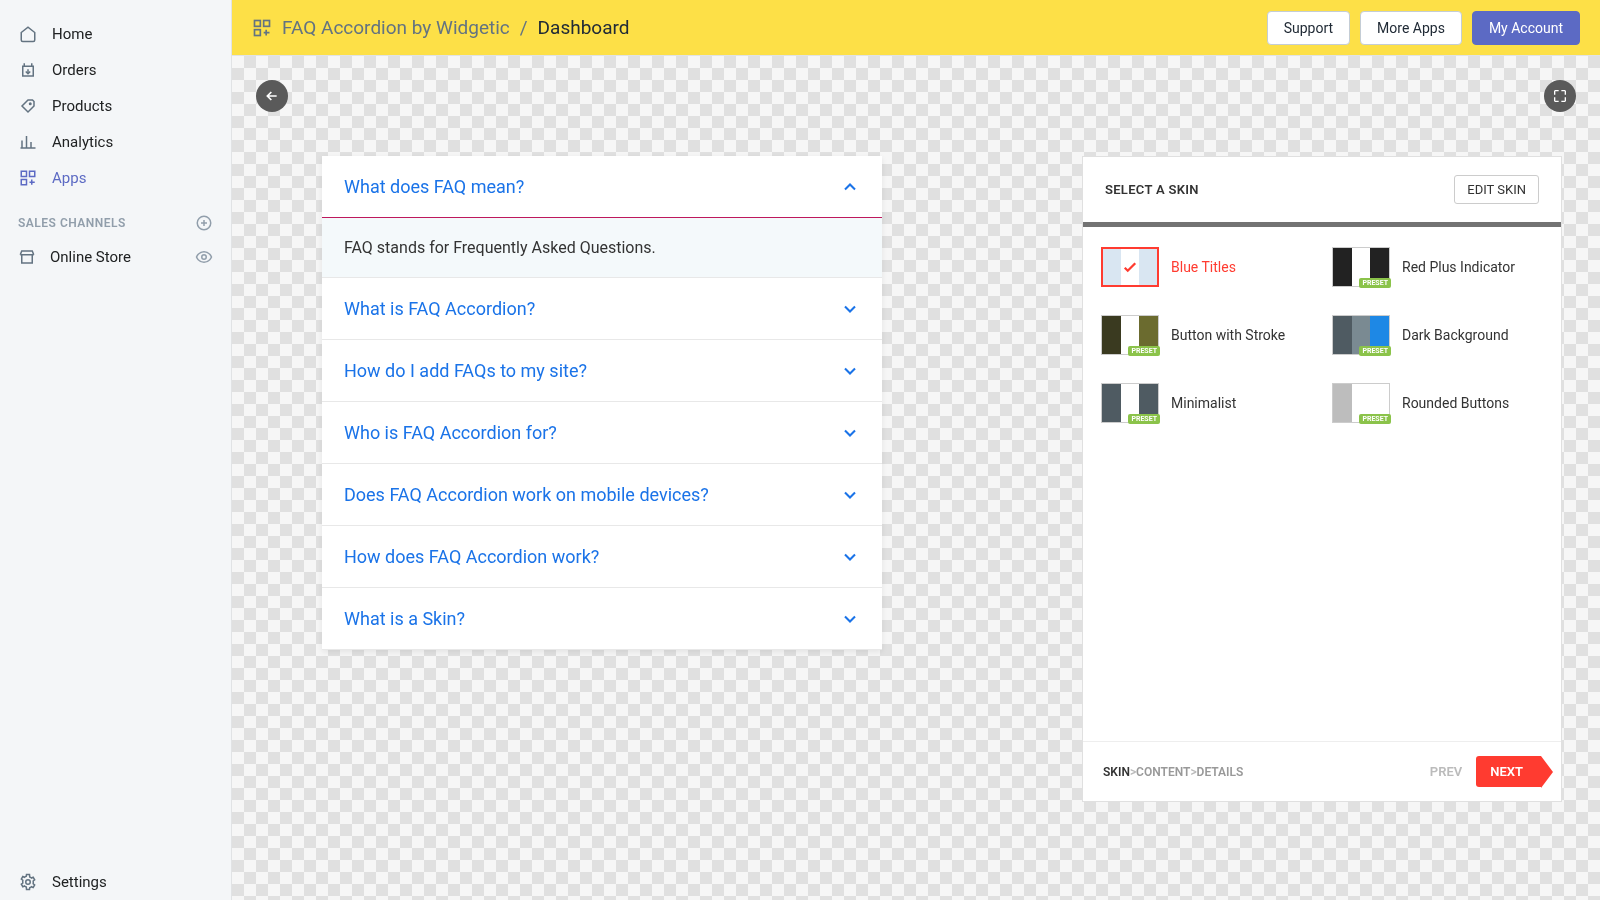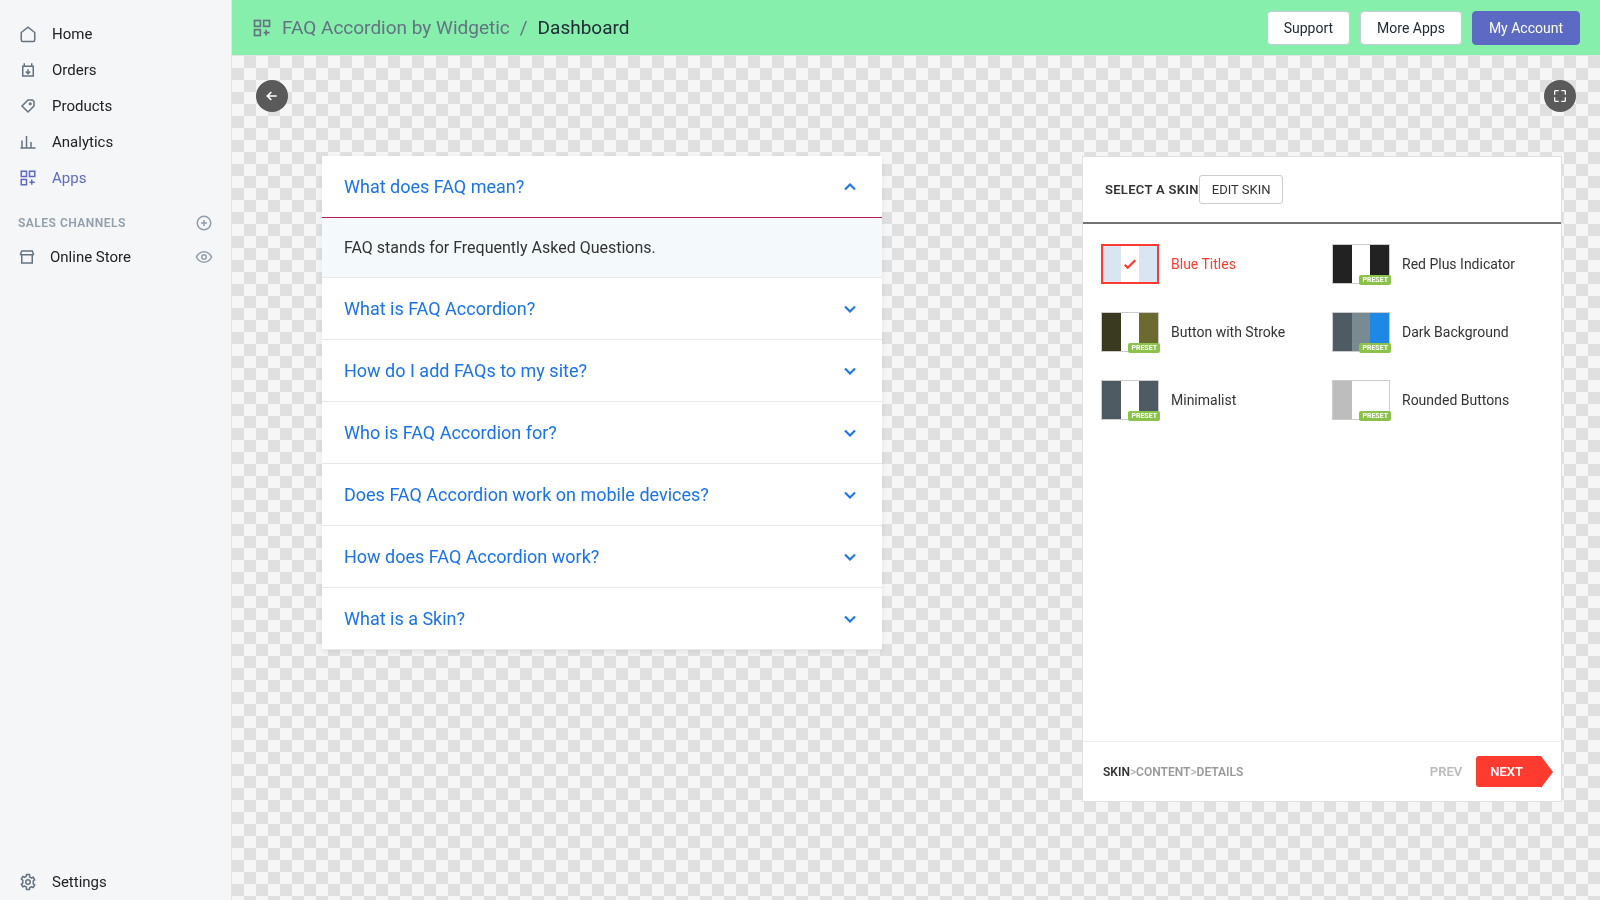--- a/index.html
+++ b/index.html
@@ -10,42 +10,42 @@
 .nav-item { display: flex; align-items: center; padding: 8px 18px; font-size: 15px; color: #202223; cursor: pointer; gap: 14px; }
 .nav-item.active { color: #5c6ac4; }
 .nav-item .icon { width: 20px; height: 20px; display: flex; align-items: center; justify-content: center; }
 .section-header { display: flex; align-items: center; justify-content: space-between; padding: 18px 18px 8px 18px; font-size: 12px; font-weight: 600; color: #919eab; letter-spacing: 0.5px; }
 .channel-item { display: flex; align-items: center; padding: 8px 18px; font-size: 15px; color: #202223; cursor: pointer; gap: 6px; justify-content: space-between; }
 .channel-item .left { display: flex; align-items: center; gap: 14px; }
 .sidebar-footer { margin-top: auto; }
 
 
 .main { flex: 1; display: flex; flex-direction: column; }
-.topbar { height: 56px; background: #86efac; border-bottom: 1px solid #e1e3e5; display: flex; align-items: center; padding: 12px 20px; gap: 10px; }
+.topbar { height: 56px; background: #fde047; border-bottom: 1px solid #e1e3e5; display: flex; align-items: center; padding: 12px 20px; gap: 10px; }
 .breadcrumb { display: flex; align-items: center; gap: 10px; font-size: 19px; color: #637381; flex: 1; }
 .breadcrumb .current { color: #212b36; }
 .topbar-btn { padding: 8px 16px; font-size: 14px; border: 1px solid #c4cdd5; border-radius: 4px; background: #fff; cursor: pointer; color: #212b36; }
 .topbar-btn.primary { background: #5c6ac4; color: #fff; border-color: #5c6ac4; }
 
 
 .canvas { flex: 1; background-image: repeating-conic-gradient(#e0e0e0 0% 25%, #f6f6f6 0% 50%); background-size: 24px 24px; position: relative; padding: 24px; }
 .canvas-back { position: absolute; top: 24px; left: 24px; width: 32px; height: 32px; border-radius: 50%; background: #5a5a5a; display: flex; align-items: center; justify-content: center; cursor: pointer; }
 .canvas-expand { position: absolute; top: 24px; right: 24px; width: 32px; height: 32px; border-radius: 50%; background: #5a5a5a; display: flex; align-items: center; justify-content: center; cursor: pointer; }
 
 
 .faq-widget { position: absolute; top: 100px; left: 90px; width: 560px; background: #fff; box-shadow: 0 2px 6px rgba(0,0,0,0.08); }
 .faq-item { border-bottom: 1px solid #e8e8e8; }
 .faq-q { display: flex; align-items: center; justify-content: space-between; padding: 20px 22px; font-size: 18px; color: #1a73e8; cursor: pointer; }
 .faq-q.expanded { border-bottom: 1px solid #be185d; }
 .faq-a { padding: 20px 22px; font-size: 16px; color: #333; background: #f4f9fb; }
 .chevron { width: 20px; height: 20px; }
 
 
 .skin-panel { position: absolute; top: 100px; right: 38px; width: 480px; bottom: 98px; background: #fff; border: 1px solid #e0e0e0; display: flex; flex-direction: column; }
-.skin-head { display: flex; align-items: center; padding: 18px 22px; border-bottom: 2px solid #737373; }
+.skin-head { display: flex; align-items: center; justify-content: space-between; padding: 18px 22px; border-bottom: 5px solid #737373; }
 .skin-title { font-size: 13px; font-weight: 600; color: #333; letter-spacing: 0.3px; }
 .edit-skin-btn { padding: 6px 12px; font-size: 13px; border: 1px solid #ccc; border-radius: 3px; background: #fff; cursor: pointer; color: #333; }
 .skin-grid { flex: 1; padding: 20px 18px; display: grid; grid-template-columns: 1fr 1fr; gap: 28px 20px; align-content: start; }
 .skin-opt { display: flex; align-items: center; gap: 12px; cursor: pointer; }
 .skin-thumb { width: 58px; height: 40px; border: 1px solid #ccc; position: relative; display: flex; }
 .skin-opt.selected .skin-thumb { border: 2px solid #ff3b30; }
 .skin-opt.selected .skin-label { color: #ff3b30; }
 .skin-label { font-size: 14px; color: #333; }
 .thumb-col { flex: 1; }
 .preset-badge { position: absolute; bottom: -2px; right: -2px; background: #8bc34a; color: #fff; font-size: 7px; font-weight: bold; padding: 1px 3px; border-radius: 2px; }

